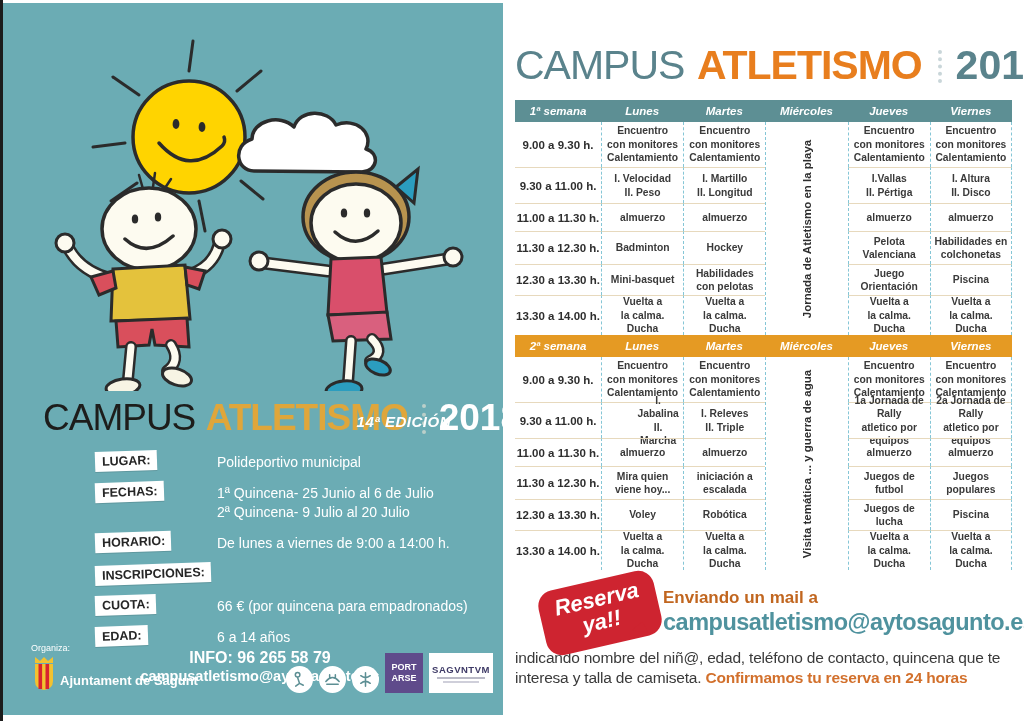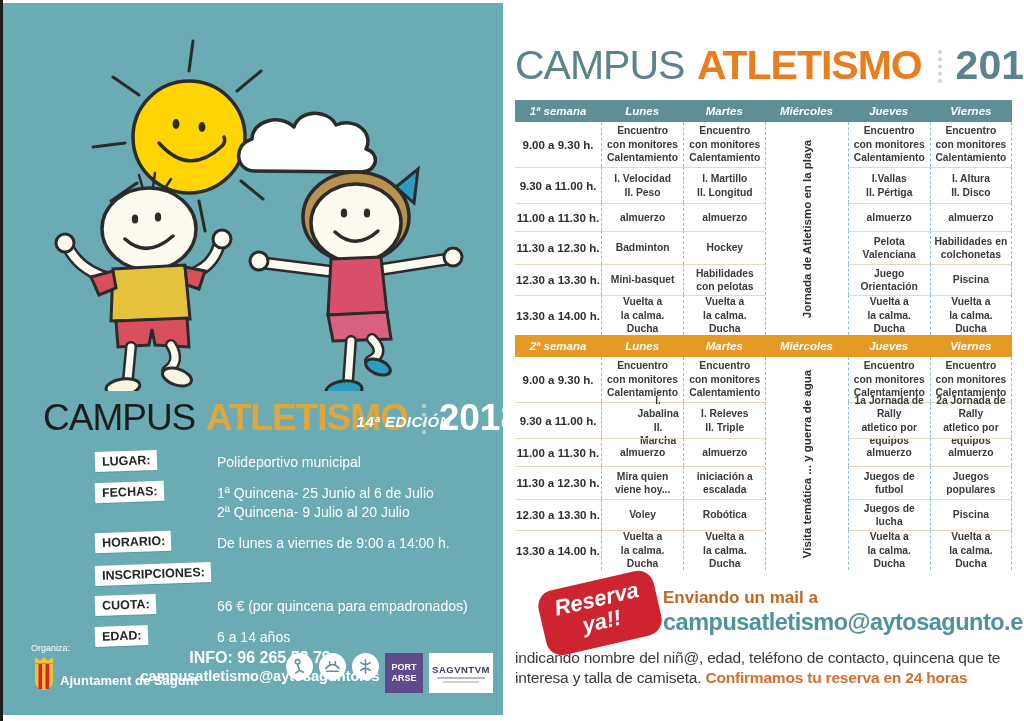--- a/index.html
+++ b/index.html
@@ -23,21 +23,21 @@
   .info-label { justify-self:start; background:#ffffff; color:#262626; font-weight:bold; font-size:12.5px; padding:3px 6px 3px 7px; transform:rotate(-2deg); box-shadow:0 1px 0 rgba(0,0,0,.12); white-space:nowrap; }
   .info-value { color:#ffffff; font-size:14px; line-height:1.32; white-space:pre-line; padding-left:14px; padding-top:2px; }
 
   .left-footer { position:absolute; left:0; bottom:8px; width:100%; height:64px; }
   .organiza { position:absolute; left:28px; top:0; color:#ffffff; font-size:9px; }
   .shield { position:absolute; left:30px; top:12px; }
   .organizer { position:absolute; left:57px; top:30px; color:#ffffff; font-weight:bold; font-size:13px; }
   .contact { position:absolute; left:132px; top:6px; width:250px; text-align:center; color:#ffffff; }
   .contact .phone { font-weight:bold; font-size:16px; }
   .contact .mail { font-weight:bold; font-size:14.5px; margin-top:1px; }
-  .logos { position:absolute; right:10px; top:10px; display:flex; gap:6px; align-items:flex-start; }
+  .logos { position:absolute; right:10px; top:10px; display:flex; gap:6px; align-items:flex-end; }
   .logo-circle { width:27px; height:27px; border-radius:50%; background:#ffffff; display:flex; align-items:center; justify-content:center; }
   .port-box { width:38px; height:40px; background:#5F4B8B; color:#ffffff; font-size:9px; font-weight:bold; display:flex; align-items:center; justify-content:center; text-align:center; white-space:pre-line; line-height:1.2; }
   .sag-box { width:64px; height:40px; background:#ffffff; display:flex; flex-direction:column; align-items:center; justify-content:center; gap:2px; }
   .sag-box .sag-text { color:#3E3A66; font-weight:bold; font-size:9.5px; letter-spacing:.5px; }
   .sag-box .sag-line { width:48px; height:2px; background:#b9b9c6; }
   .sag-box .sag-line2 { width:36px; height:2px; background:#cfcfda; }
 
   
   .right-panel { position:absolute; left:503px; top:0; width:521px; height:721px; background:#ffffff; }
   .right-title { position:absolute; left:12px; top:42px; width:100%; text-align:center; white-space:nowrap; }

